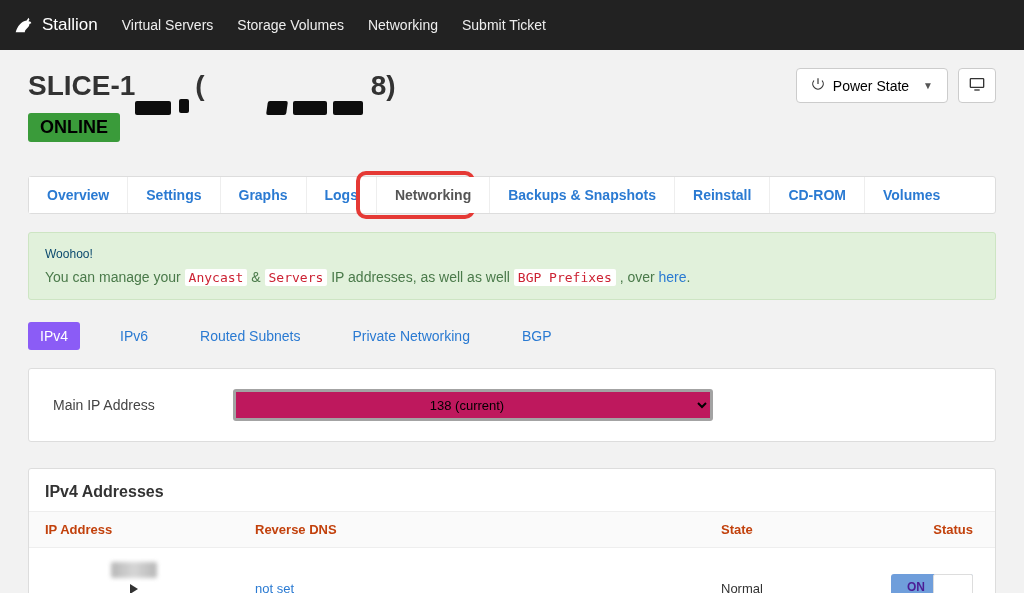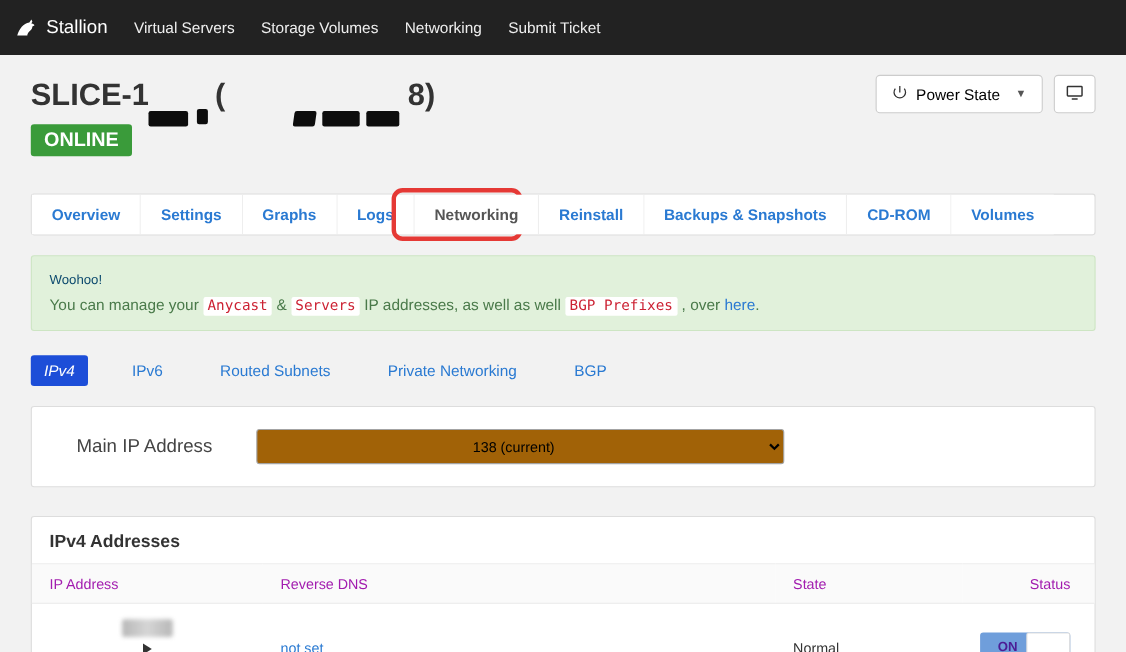--- a/index.html
+++ b/index.html
@@ -49,21 +49,21 @@
   .btn {
     background:#fff; border:1px solid #ccc; border-radius:4px;
     padding:8px 14px; font-size:14px; display:flex; align-items:center; gap:8px;
     cursor:pointer;
   }
   .btn .caret { margin-left:6px; font-size:10px; color:#555; }
 
   .status-pill {
     display:inline-block;
     background:#3a9b3a;
-    color:#ffffff;
+    color:#000000;
     font-weight:700;
     font-size:18px;
     padding:4px 12px;
     border-radius:3px;
     margin-top:10px;
   }
 
   
   .tabs {
     margin-top:34px;
@@ -115,52 +115,52 @@
     border-radius:2px;
     font-size:13px;
   }
   .alert a { color:#2a7ad2; text-decoration:none; cursor:pointer; }
 
   
   .subtabs { margin-top:22px; display:flex; gap:28px; font-size:14px; align-items:center; }
   .subtab {
     color:#2a7ad2; cursor:pointer; padding:6px 12px; border-radius:3px;
   }
-  .subtab.active { background:#1d4ed8; color:#fff;font-style:italic; }
+  .subtab.active { background:#8b5cf6; color:#fff; }
 
   
   .panel {
     background:#fff;
     border:1px solid #ddd;
     border-radius:3px;
     margin-top:18px;
   }
   .panel-inner { padding:20px 24px; display:flex; align-items:center; gap:40px; }
-  .form-label { font-size:17px; color:#444; width:140px;text-align:right; }
+  .form-label { font-size:14px; color:#444; width:140px; }
   .select {
     flex:0 0 480px;
     height:32px;
-    border:1px solid #a3a3a3;
-    border-radius:3px;
-    background:#a16207;
+    border:3px solid #a3a3a3;
+    border-radius:3px;
+    background:#be185d;
     font-size:13px;
     padding:0 10px;
     text-align:center;
   }
 
   
   .table-wrap {
     background:#fff;
     border:1px solid #ddd;
     border-radius:3px;
     margin-top:26px;
   }
   .table-title { padding:14px 16px 10px; font-size:16px; font-weight:600; color:#333; }
   table { width:100%; border-collapse:collapse; font-size:13px; }
-  th { text-align:left; color:#a21caf; font-weight:400; padding:10px 16px; border-top:1px solid #eee; border-bottom:1px solid #eee; background:#fafafa;}
+  th { text-align:left; color:#c2410c; font-weight:700; padding:10px 16px; border-top:1px solid #eee; border-bottom:1px solid #eee; background:#fafafa;}
   td { padding:14px 16px; color:#333; }
   .rdns { color:#2a7ad2; cursor:pointer; }
   .ip-cell { display:flex; align-items:center; gap:6px;flex-direction:column; }
   .ip-blur { position:relative; width:46px; height:16px; }
   .ip-blur::after{
     content:""; position:absolute; inset:0;
     background:linear-gradient(90deg,#888,#bbb,#888);
     filter:blur(2px); opacity:.6; border-radius:2px;
   }
   .ptr { width:0;height:0;border-top:5px solid transparent;border-bottom:5px solid transparent;border-left:8px solid #333; display:inline-block;}
@@ -239,22 +239,22 @@
   <div class="status-pill">ONLINE</div>
 
   
   <div class="tabs-wrap">
     <div class="tabs">
       <div class="tab">Overview</div>
       <div class="tab">Settings</div>
       <div class="tab">Graphs</div>
       <div class="tab">Logs</div>
       <div class="tab active" id="tab-networking">Networking</div>
+      <div class="tab">Backups &amp; Snapshots</div>
       <div class="tab">Reinstall</div>
-      <div class="tab">Backups &amp; Snapshots</div>
       <div class="tab">CD-ROM</div>
       <div class="tab">Volumes</div>
     </div>
     <div class="tab-highlight" id="hl" style="left: 328px; top: -5px; width: 119px; height: 48px;"></div>
   </div>
 
   
   <div class="alert">
     <div class="heading">Woohoo!</div>
     <div class="body">

